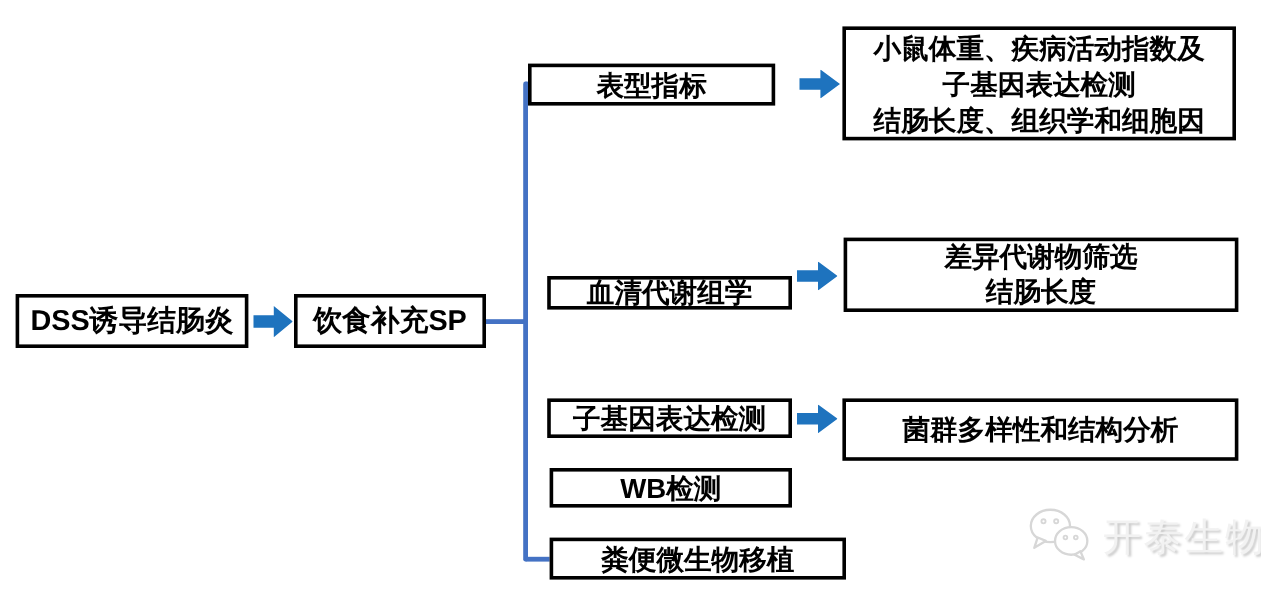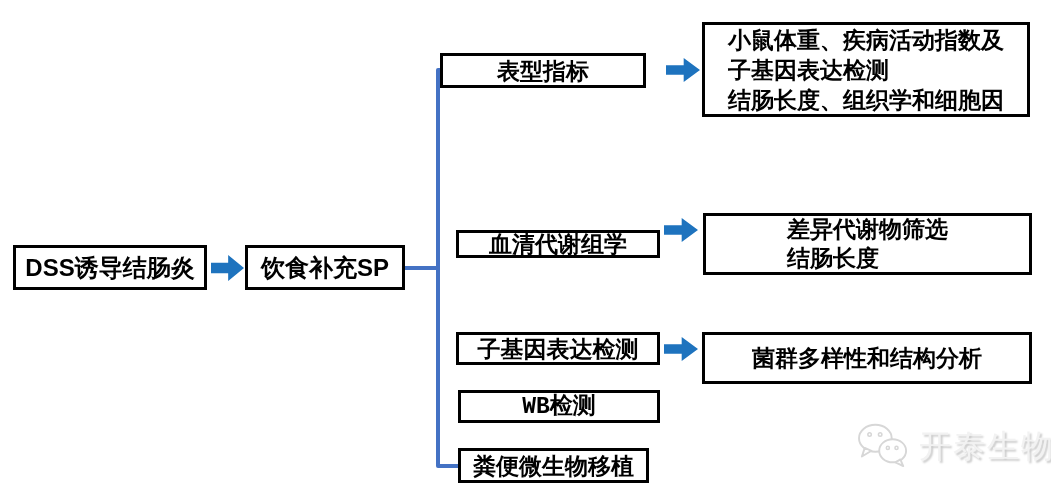--- a/index.html
+++ b/index.html
@@ -17,39 +17,39 @@
   }
   .node {
     position: absolute;
     border: 3px solid #000000;
     background: #ffffff;
     color: #000000;
     font-weight: bold;
     display: flex;
     align-items: center;
     justify-content: center;
-    text-align: left;
+    text-align: center;
     box-sizing: border-box;
     font-size: 23px;
     line-height: 30px;
     white-space: nowrap;
   }
   .node .lines { white-space: nowrap; }
   
   .n-dss { left: 13px;  top: 245px; width: 194px; height: 45px; font-size: 24px; }
   .n-sp  { left: 245px; top: 245px; width: 160px; height: 45px; font-size: 24px; }
   
   .n-phen { left: 440px; top: 53px;  width: 206px; height: 35px; }
   .n-sera { left: 456px; top: 212px; width: 204px; height: 28px; margin-top: 18px; }
   .n-gut  { left: 456px; top: 332px; width: 204px; height: 33px; }
-  .n-wb   { left: 458px; top: 390px; width: 202px; height: 33px; font-family: Liberation Mono, monospace; }
-  .n-fmt  { left: 458px; top: 448px; width: 191px; height: 35px; }
+  .n-wb   { left: 458px; top: 390px; width: 202px; height: 33px; }
+  .n-fmt  { left: 458px; top: 448px; width: 247px; height: 35px; }
   
   .r-phen { left: 702px; top: 22px;  width: 328px; height: 95px; line-height: 30px; }
-  .r-sera { left: 703px; top: 213px; width: 329px; height: 62px; line-height: 29px; }
+  .r-sera { left: 703px; top: 198px; width: 329px; height: 62px; line-height: 29px; }
   .r-gut  { left: 702px; top: 332px; width: 330px; height: 52px; }
   
   .block-arrow {
     position: absolute;
     background: #1E73BE;
     clip-path: polygon(0% 30%, 52% 30%, 52% 0%, 100% 50%, 52% 100%, 52% 70%, 0% 70%);
   }
   .a-main { left: 211px; top: 255px; width: 33px; height: 26px; }
   .a-phen { left: 666px; top: 58px;  width: 34px; height: 24px; }
   .a-sera { left: 664px; top: 218px; width: 34px; height: 24px; }

